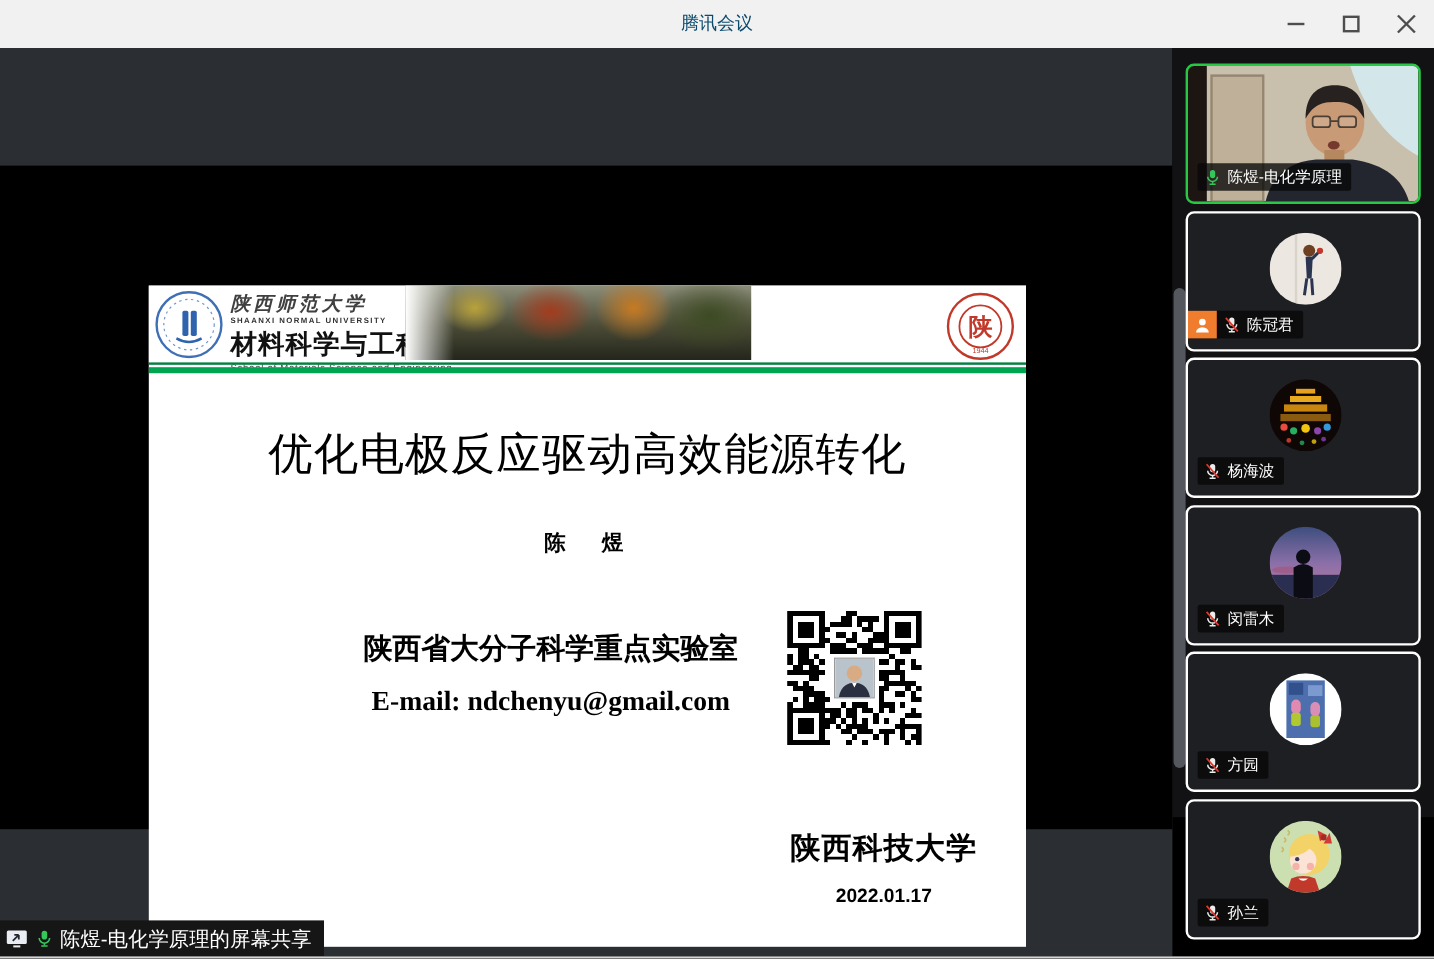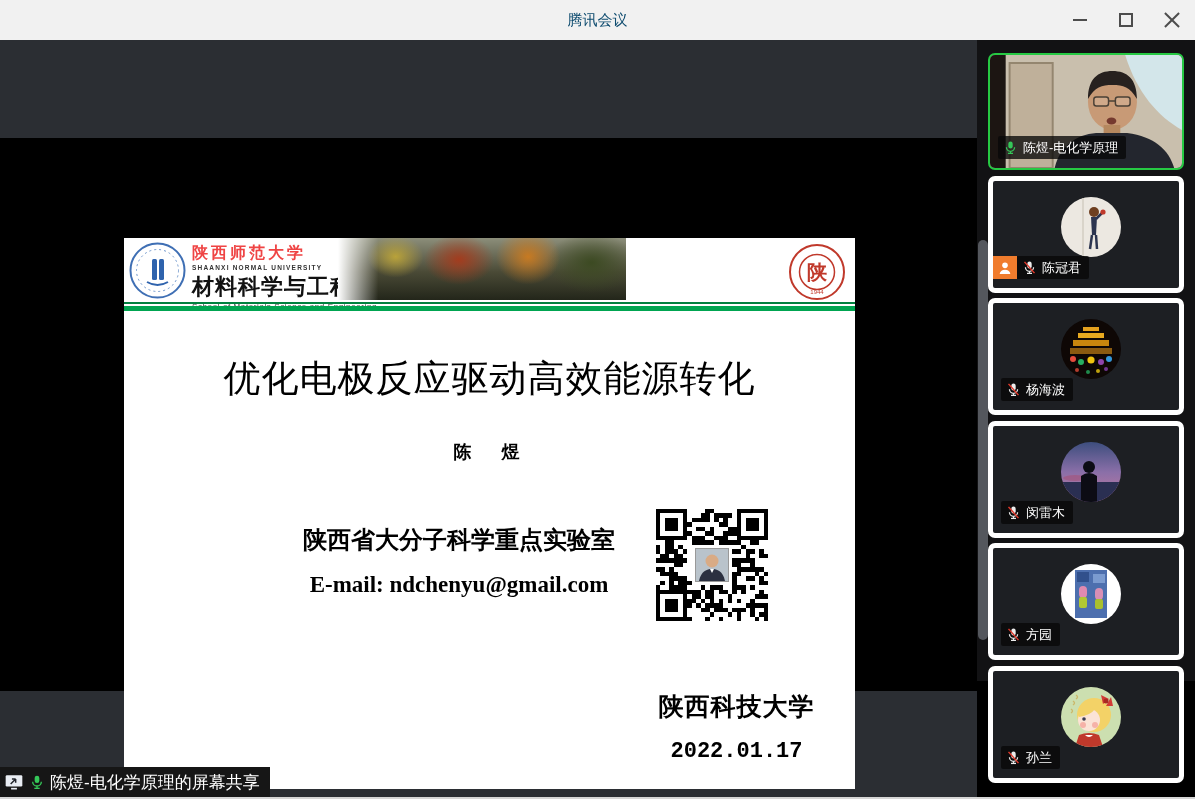--- a/index.html
+++ b/index.html
@@ -20,22 +20,22 @@
 
   
   .main{position:absolute;left:0;top:40px;width:977px;height:757px;background:#2b2e33;}
   .stage{position:absolute;left:0;top:98px;width:100%;height:553px;background:#000;}
   .slide{position:absolute;left:124px;top:100px;width:731px;height:551px;background:#fff;color:#000;}
 
   
   .banner{position:absolute;left:0;top:0;width:100%;height:64px;background:#fff;}
   .seal-blue{position:absolute;left:5px;top:4px;width:57px;height:57px;}
   .hdr-text{position:absolute;left:68px;top:5px;white-space:nowrap;}
-  .hdr-cn-cal{font-family:"Liberation Serif","DejaVu Serif",serif;font-weight:bold;
-              font-size:16px;letter-spacing:3px;color:#ef4444;}
+  .hdr-cn-cal{font-family:"Liberation Serif","DejaVu Serif",serif;font-weight:bold;font-style:italic;
+              font-size:16px;letter-spacing:3px;color:#404040;}
   .hdr-en-sm{font-size:6.5px;color:#333;letter-spacing:1.2px;font-weight:bold;}
   .hdr-cn-big{font-size:22px;font-weight:bold;letter-spacing:1px;color:#111;margin-top:1px;}
   .hdr-en2{font-size:8px;color:#444;letter-spacing:.6px;}
   .banner-photo{position:absolute;left:214px;top:0;width:288px;height:62px;
     background:
       linear-gradient(90deg,#ffffff 0%,rgba(255,255,255,0) 14%),
       radial-gradient(40px 30px at 20% 30%,#b9a23a 0%,rgba(0,0,0,0) 70%),
       radial-gradient(50px 36px at 42% 35%,#a33c1e 0%,rgba(0,0,0,0) 70%),
       radial-gradient(46px 40px at 66% 30%,#c77a22 0%,rgba(0,0,0,0) 70%),
       radial-gradient(60px 40px at 88% 40%,#3c4a22 0%,rgba(0,0,0,0) 75%),
@@ -51,32 +51,32 @@
                 font-size:18px;font-weight:bold;letter-spacing:6px;font-family:Liberation Serif, serif;}
   .info{position:absolute;left:50px;top:268px;width:570px;text-align:center;}
   .info .l1{font-size:24px;font-weight:bold;}
   .info .l2{font-size:24px;font-weight:bold;margin-top:18px;}
   .info .l3{font-family:"Liberation Serif","DejaVu Serif",serif;font-size:23px;font-weight:bold;margin-top:16px;}
   .qr{position:absolute;left:532px;top:270px;width:112px;height:114px;}
   .qr svg.code{position:absolute;inset:0;width:112px;height:114px;}
   .qr-photo{position:absolute;left:39px;top:40px;width:34px;height:34px;background:#fff;border:1px solid #999;box-sizing:border-box;}
   .venue-block{position:absolute;left:505px;top:452px;width:215px;text-align:center;}
   .venue{font-size:25px;font-weight:bold;letter-spacing:1px;}
-  .date{font-family:Liberation Mono, monospace;font-size:22px;font-weight:bold;margin-top:16px;}
+  .date{font-family:Liberation Sans, sans-serif;font-size:16px;font-weight:bold;margin-top:16px;}
 
   
   .share-badge{position:absolute;left:0;top:727px;height:30px;background:#161616;
                display:flex;align-items:center;gap:5px;padding:0 10px 0 4px;}
   .share-badge .txt{color:#fff;font-size:17px;white-space:nowrap;}
 
   
   .sidebar{position:absolute;left:977px;top:40px;width:218px;height:641px;background:#121214;}
   .sb-thumb{position:absolute;left:1px;top:200px;width:10px;height:400px;background:#54575d;border-radius:5px;cursor:pointer;}
   .tile{position:absolute;left:11px;width:196px;height:117px;background:#1d1f23;
-        border:5px solid #ffffff;border-radius:7px;overflow:hidden;box-sizing:border-box;cursor:pointer;}
+        border:2px solid #ffffff;border-radius:7px;overflow:hidden;box-sizing:border-box;cursor:pointer;}
   .tile.active{border:2px solid #26c943;}
   .tile svg.fill{position:absolute;inset:0;width:100%;height:100%;}
   .avatar{position:absolute;left:68px;top:16px;width:60px;height:60px;}
   .namebar{position:absolute;left:8px;bottom:9px;height:23px;display:flex;align-items:center;gap:5px;
            background:rgba(8,8,8,.78);padding:0 8px 0 5px;border-radius:2px;max-width:180px;}
   .namebar.with-host{left:0;padding-left:0;}
   .namebar .nm{color:#fff;font-size:13px;white-space:nowrap;}
   .host-badge{width:24px;height:23px;background:#f07c2d;display:flex;align-items:center;justify-content:center;flex:0 0 auto;}
   .mic{width:15px;height:15px;flex:0 0 auto;}
   .mic.on{color:#35c759;}

